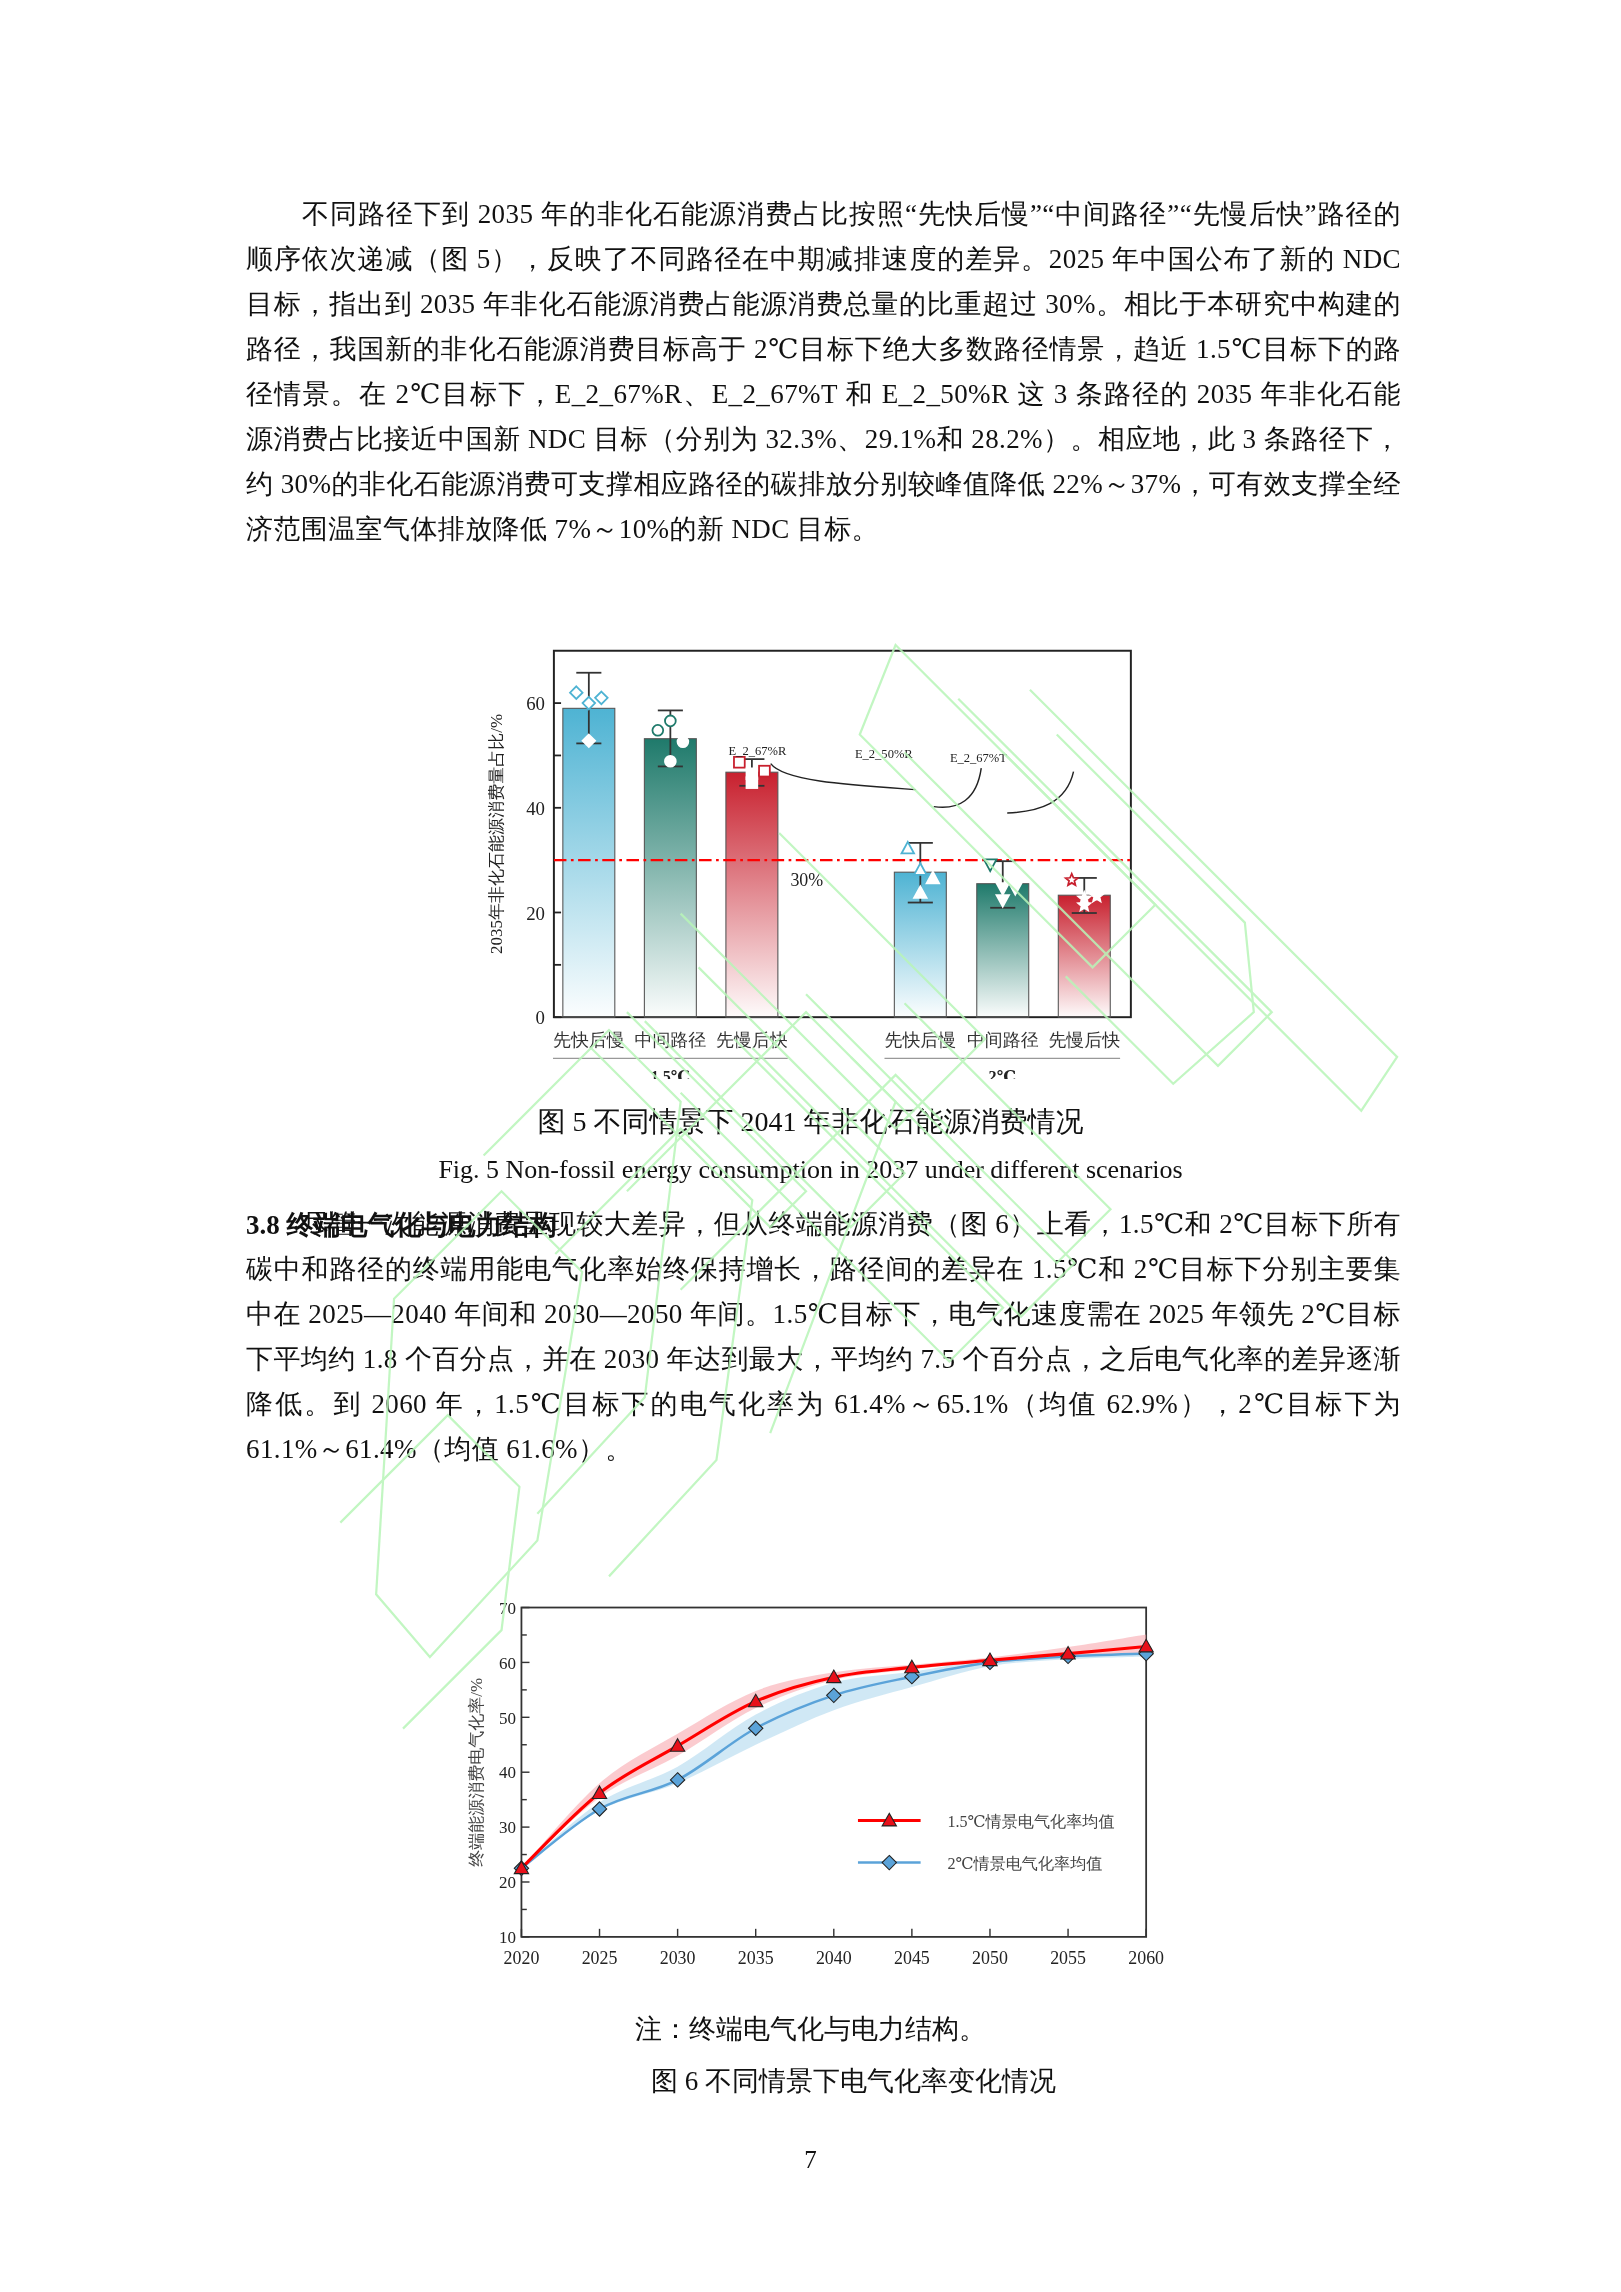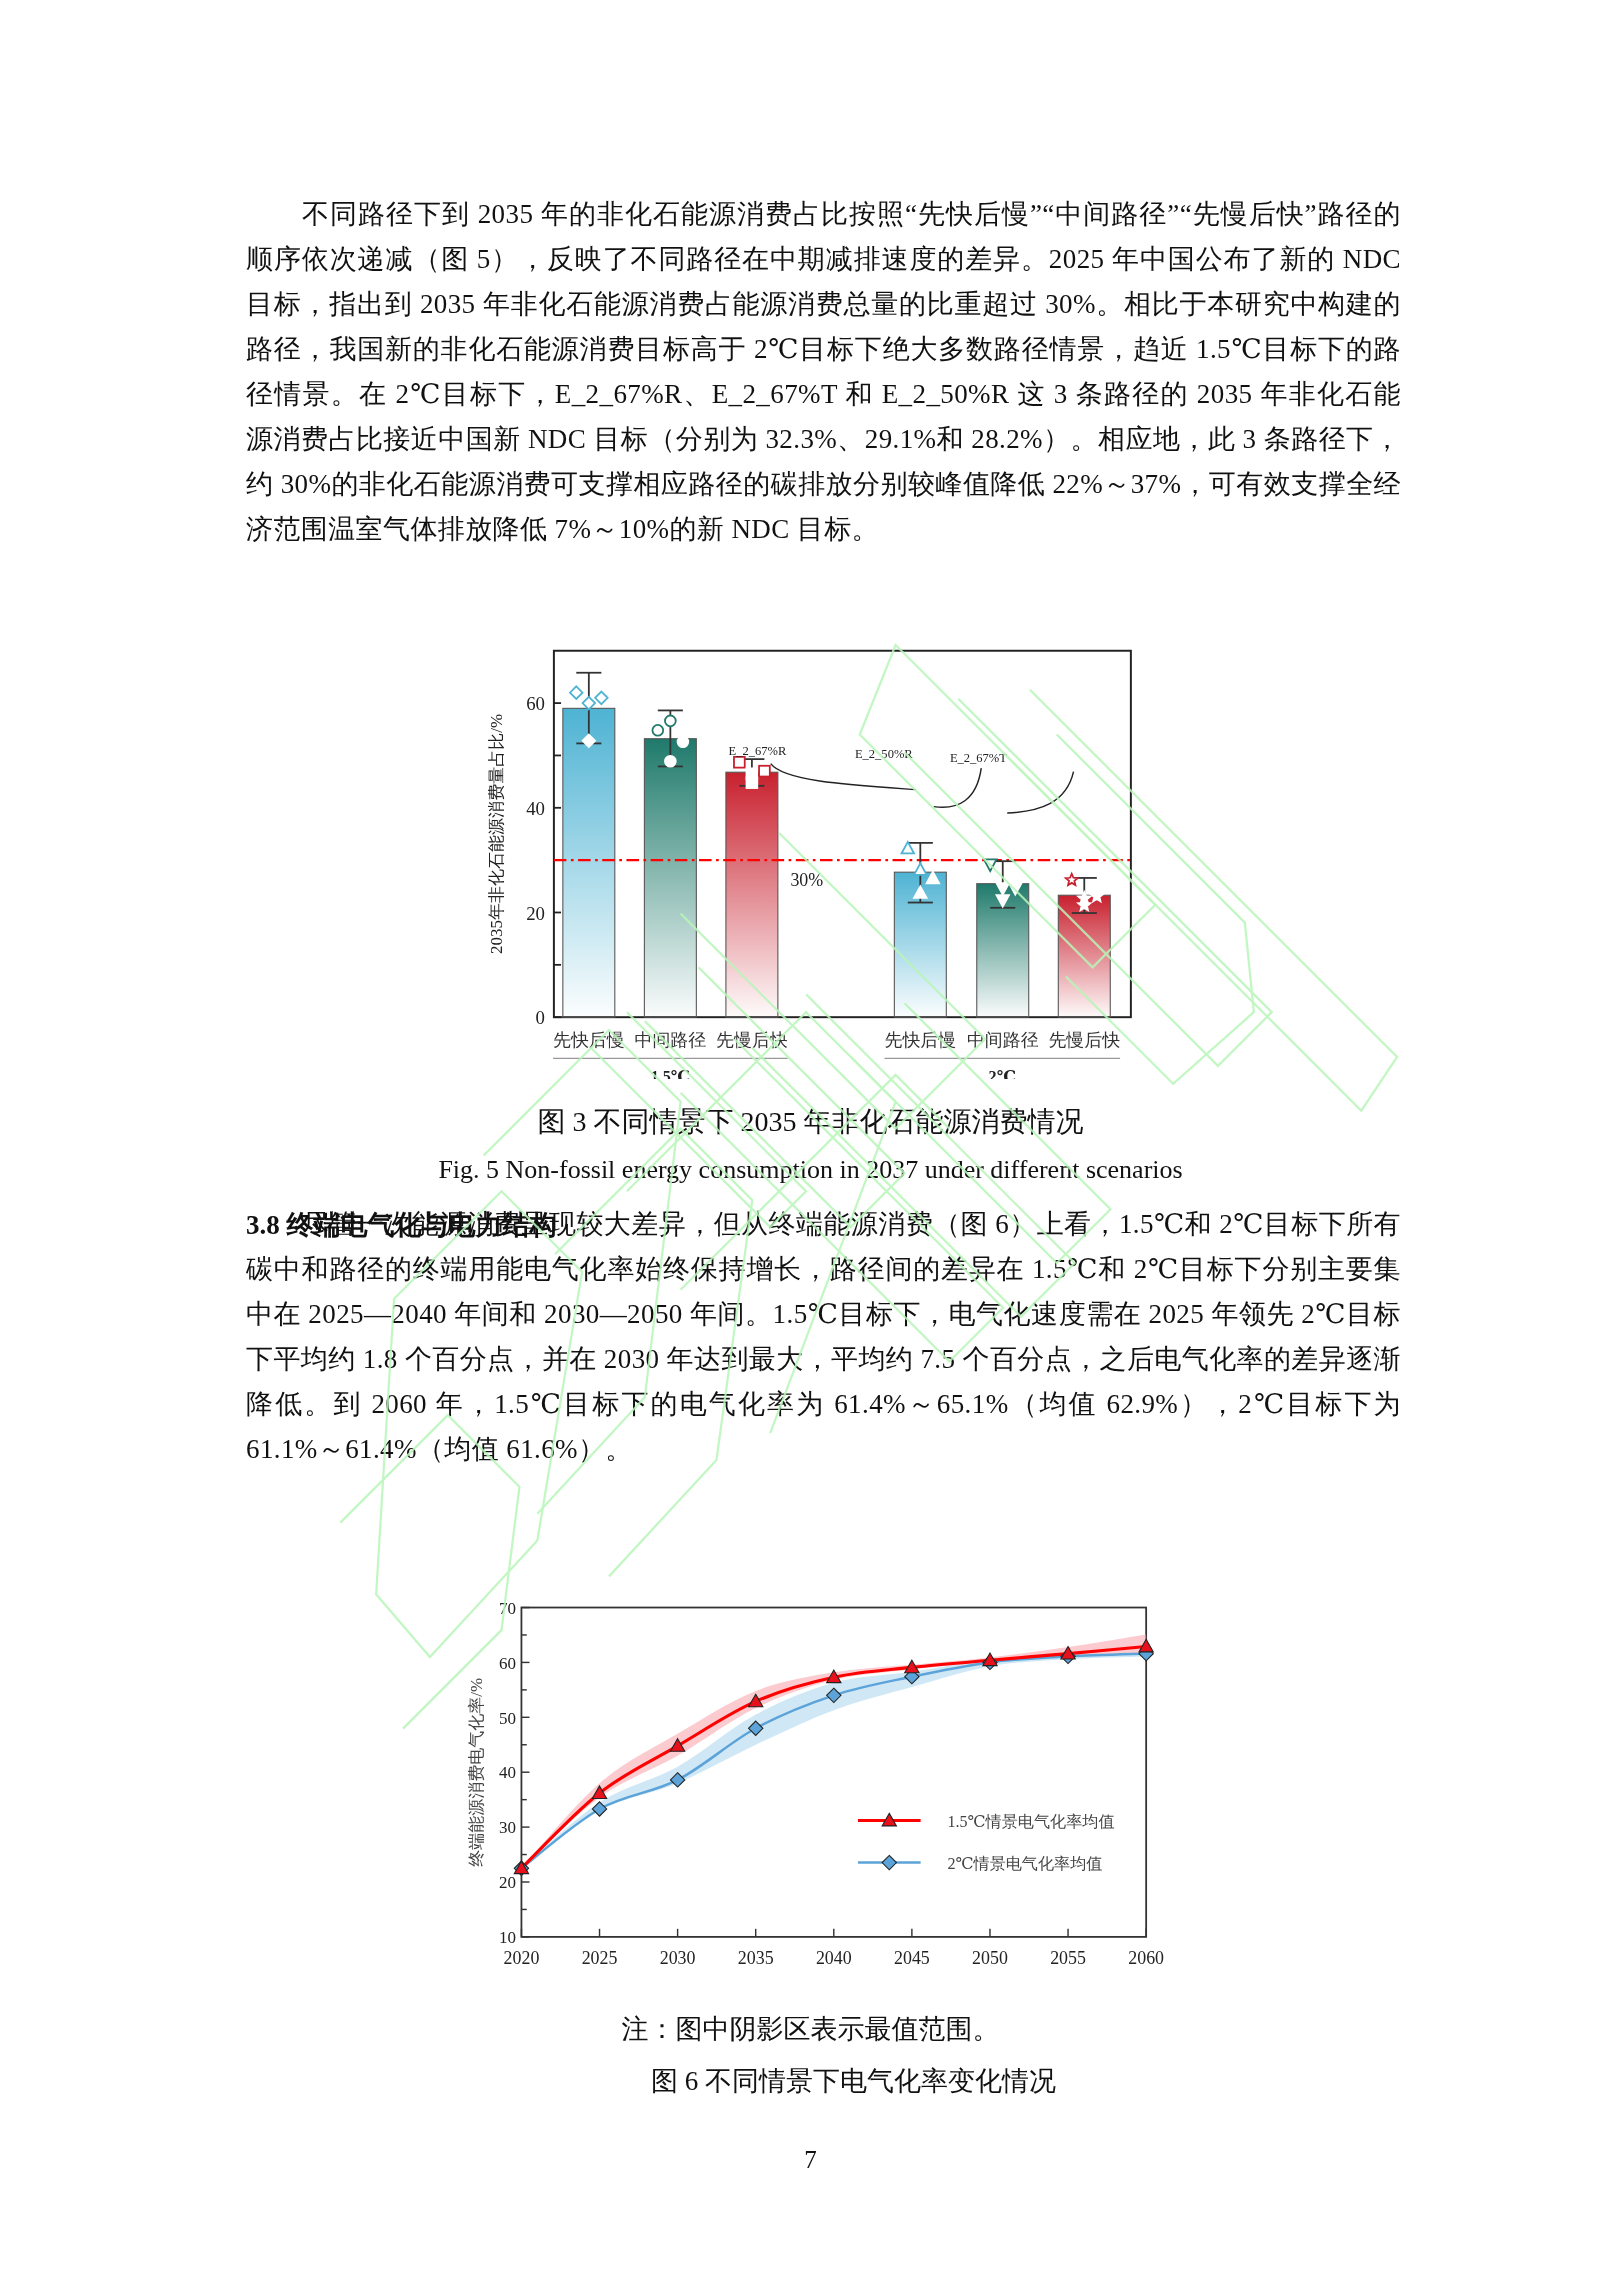--- a/index.html
+++ b/index.html
@@ -112,21 +112,21 @@
       <text x="497" y="453" text-anchor="middle" font-size="20" fill="#333">先快后慢</text>
       <text x="589" y="453" text-anchor="middle" font-size="20" fill="#333">中间路径</text>
       <text x="680" y="453" text-anchor="middle" font-size="20" fill="#333">先慢后快</text>
       <line x1="87" x2="349" y1="467" y2="467" stroke="#999" stroke-width="1.5"></line>
       <text x="218" y="493" text-anchor="middle" font-size="18" font-weight="bold" fill="#222">1.5℃</text>
       <line x1="457" x2="720" y1="467" y2="467" stroke="#999" stroke-width="1.5"></line>
       <text x="588.5" y="493" text-anchor="middle" font-size="18" font-weight="bold" fill="#222">2℃</text>
     </svg>
 </div>
 
-<div class="caption" style="top:1103px;font-size:28px;">图  3  不同情景下 2035 年非化石能源消费情况</div>
+<div class="caption" style="top:1103px;font-size:28px;">图  5  不同情景下 2041 年非化石能源消费情况</div>
 <div class="caption" style="top:1155px;font-size:26px;">Fig. 5 Non-fossil energy consumption in 2037 under different scenarios</div>
 
 <div class="heading">3.8  终端电气化与电力结构</div>
 
 <div class="para" style="top:1202px;">
   <p class="indent">尽管一次能源消费呈现较大差异，但从终端能源消费（图 6）上看，1.5℃和 2℃目标下所有碳中和路径的终端用能电气化率始终保持增长，路径间的差异在 1.5℃和 2℃目标下分别主要集中在 2025—2040 年间和 2030—2050 年间。1.5℃目标下，电气化速度需在 2025 年领先 2℃目标下平均约 1.8 个百分点，并在 2030 年达到最大，平均约 7.5 个百分点，之后电气化率的差异逐渐降低。到 2060 年，1.5℃目标下的电气化率为 61.4%～65.1%（均值 62.9%），2℃目标下为 61.1%～61.4%（均值 61.6%）。</p>
 </div>
 
 <div class="fig" style="left:457px;top:1594px;width:716px;height:394px;">
   <svg id="fig6" width="716" height="394" viewBox="0 0 800 440">
@@ -196,21 +196,21 @@
         <line x1="448" x2="518" y1="253" y2="253" stroke="#ff0000" stroke-width="3.5"></line>
         <polygon points="483,245 491,259 475,259" fill="#e8101a" stroke="#222" stroke-width="1.2"></polygon>
         <text x="548" y="260" font-size="18" fill="#444">1.5℃情景电气化率均值</text>
         <line x1="448" x2="518" y1="300" y2="300" stroke="#5ba3d9" stroke-width="2.8"></line>
         <polygon points="483,292 491,300 483,308 475,300" fill="#5ba3d9" stroke="#222" stroke-width="1.2"></polygon>
         <text x="548" y="307" font-size="18" fill="#444">2℃情景电气化率均值</text>
       </g>
     </svg>
 </div>
 
-<div class="caption" style="top:2011px;font-size:27px;">注：图中阴影区表示最值范围。</div>
+<div class="caption" style="top:2011px;font-size:27px;">注：终端电气化与电力结构。</div>
 <div class="caption" style="top:2063px;font-size:27px;margin-left:43px;">图  6 不同情景下电气化率变化情况</div>
 
 <div class="pagenum">7</div>
 
 <svg class="watermark" width="1621" height="2293" viewBox="0 0 1810 2560">
   <g fill="none" stroke="#b8f5b8" stroke-width="2.5" opacity="0.85">
     <path d="M1000 720 L1290 1010 L1220 1080 L960 820 Z"></path>
     <path d="M1070 780 L1420 1130 L1360 1190 L1010 840"></path>
     <path d="M1150 770 L1560 1180 L1520 1240 L1120 840"></path>
     <path d="M1180 820 L1390 1030 L1400 1130 L1310 1210 L1190 1090"></path>

